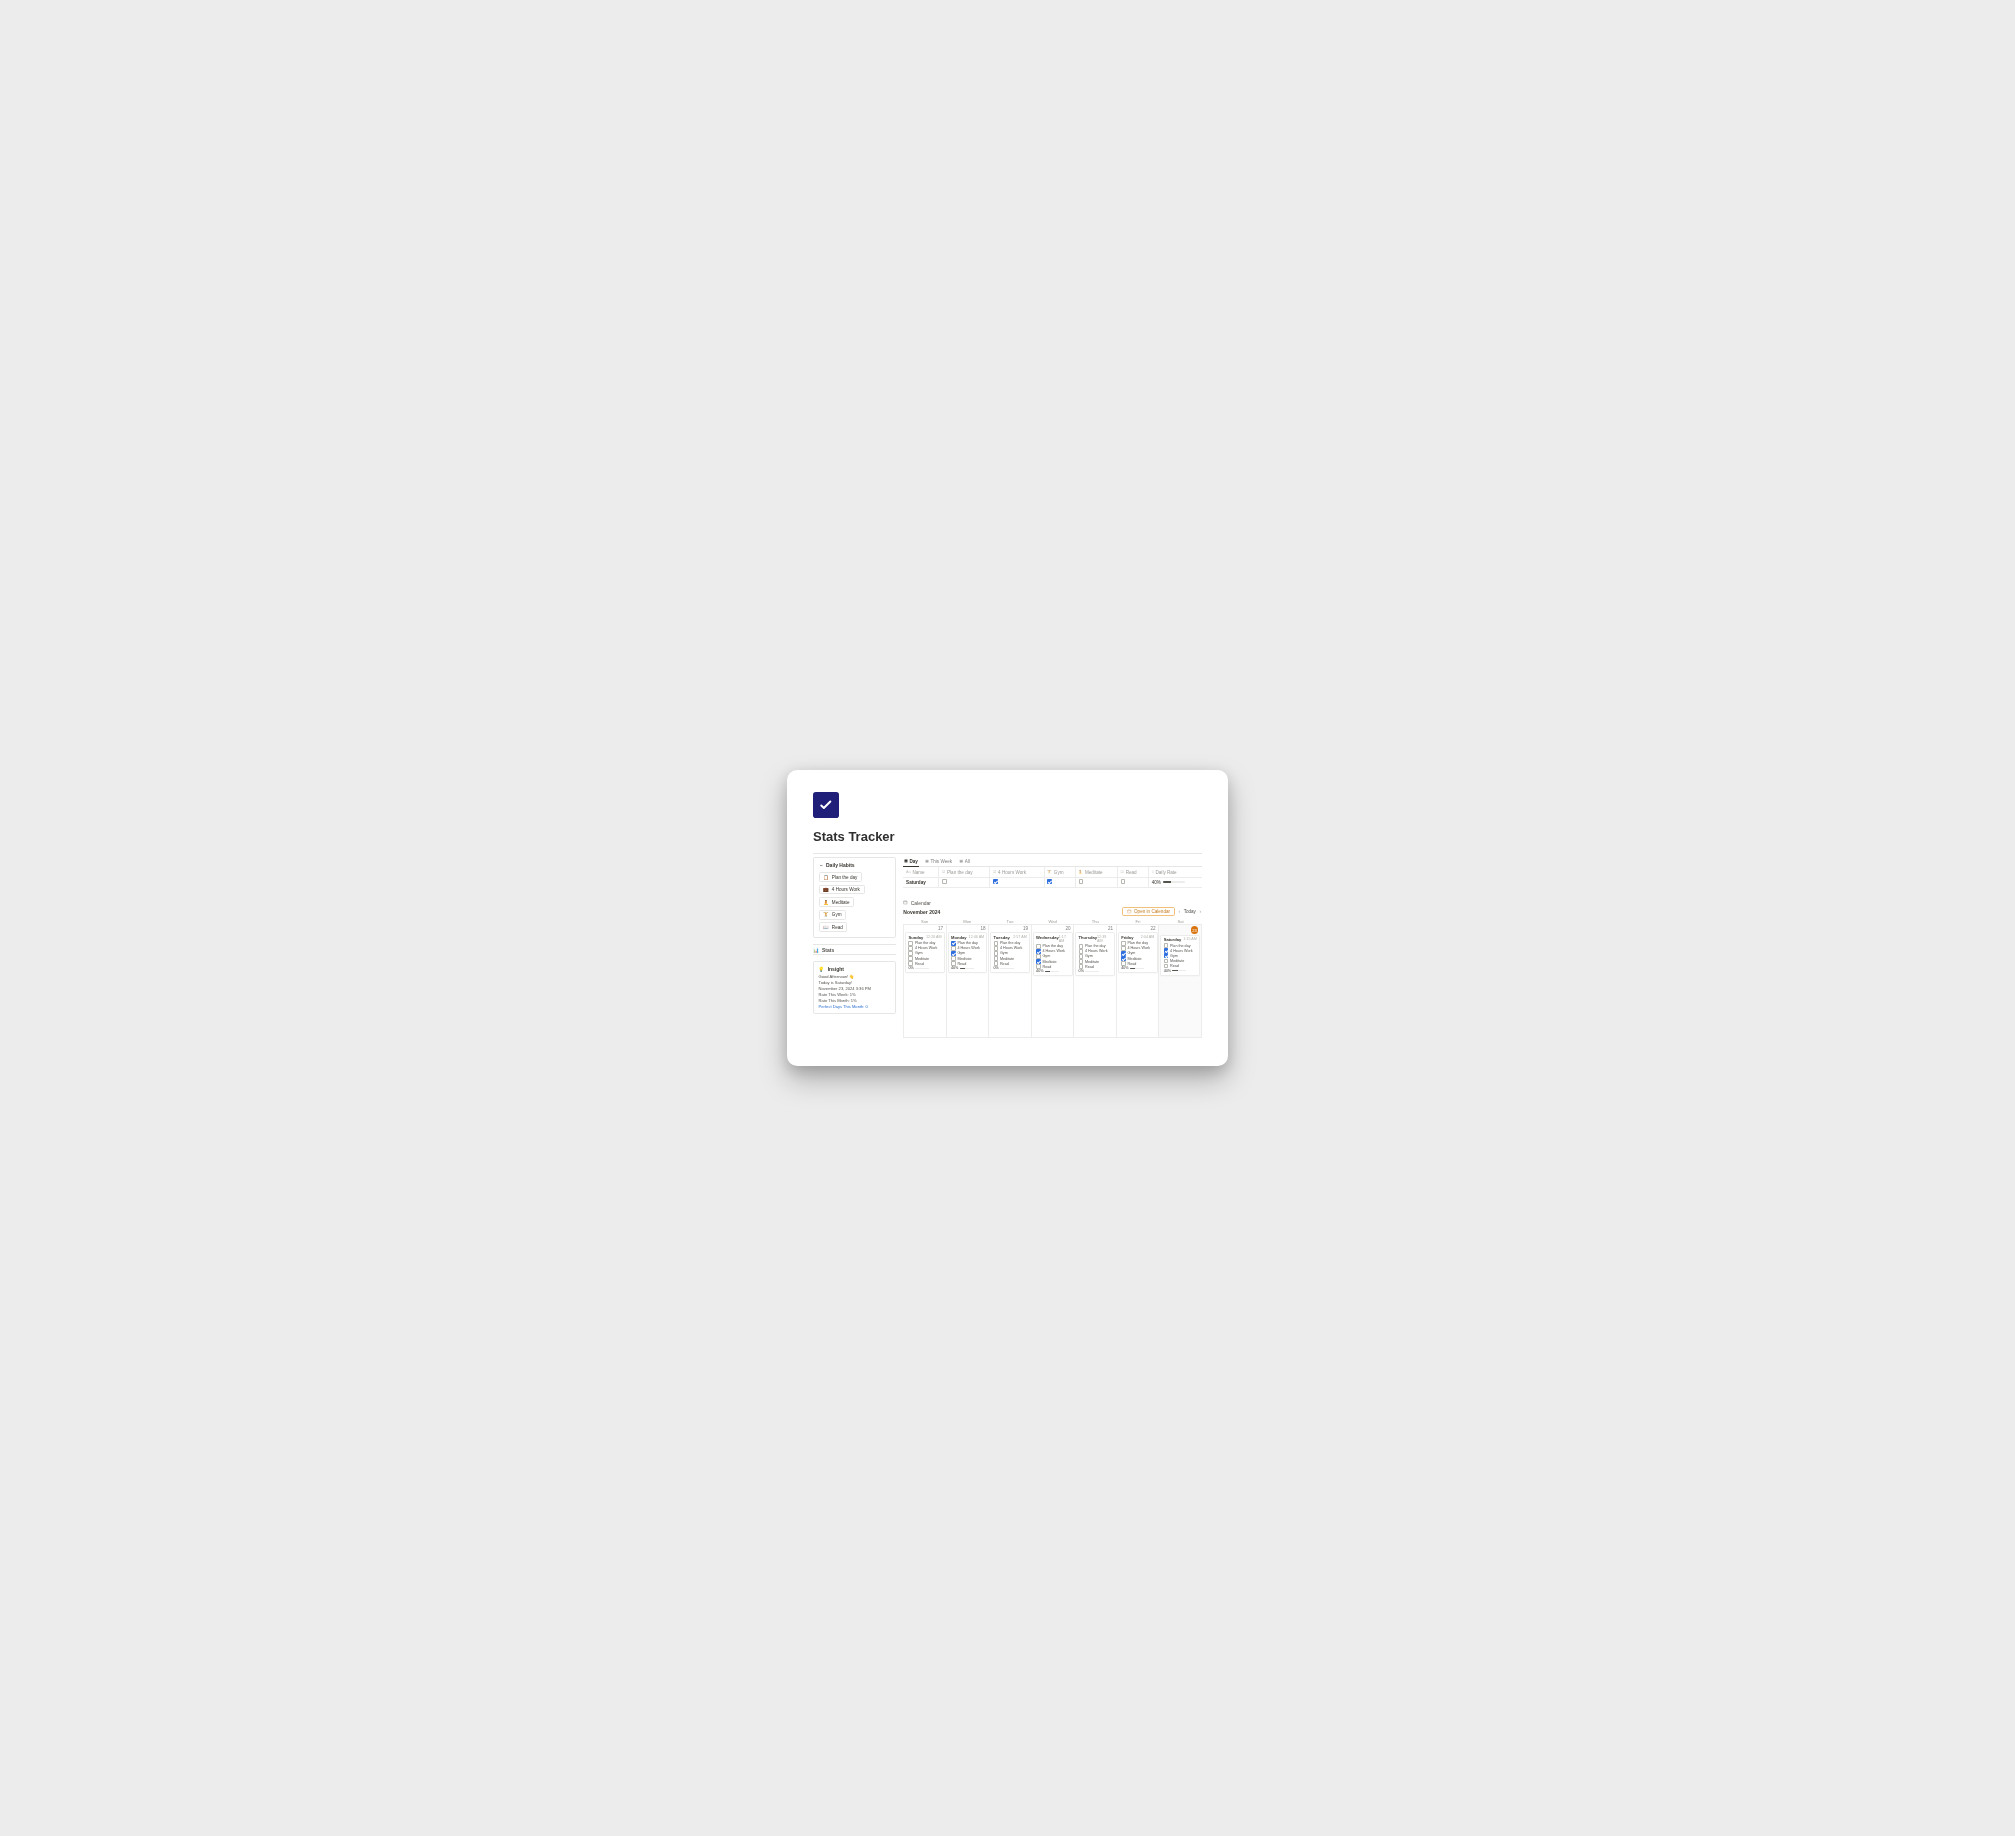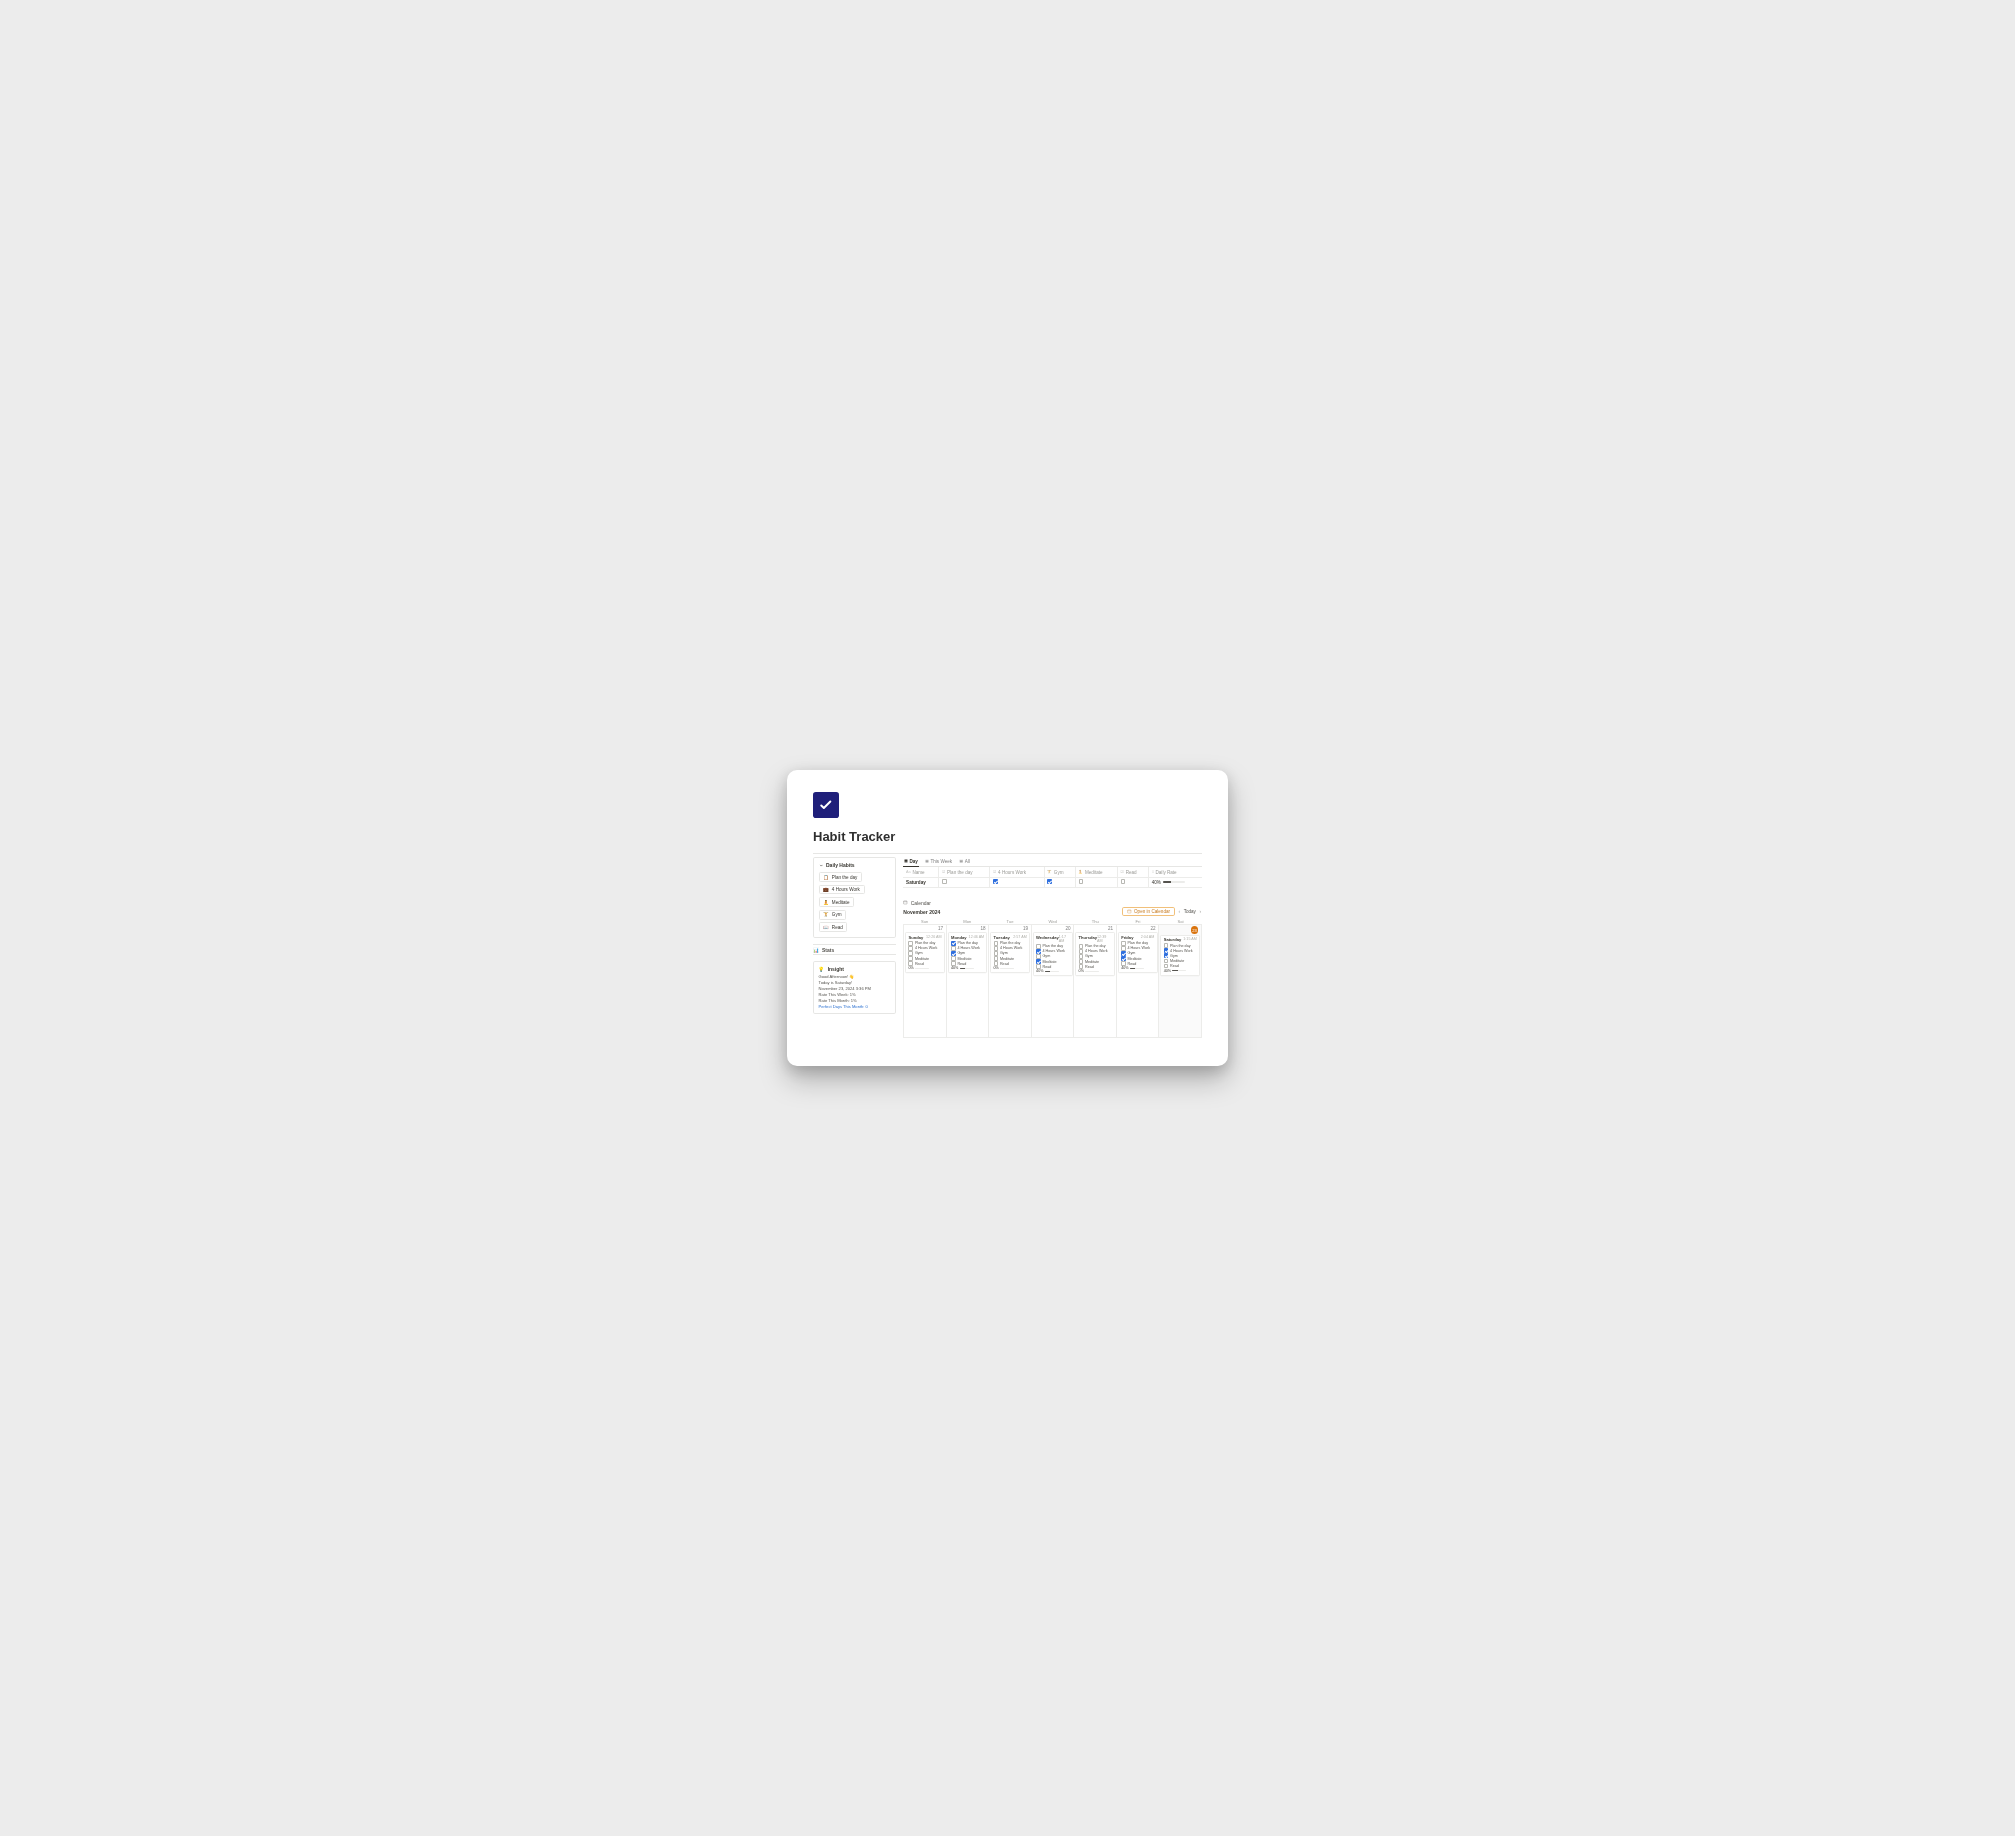--- a/index.html
+++ b/index.html
@@ -118,21 +118,21 @@
 </head>
 <body>
 
 <div class="window">
 
   <div class="page-icon">
     <svg viewBox="0 0 24 24">
         <path d="M5 13l4 4L19 7" stroke="#fff" stroke-width="3" fill="none" stroke-linecap="round" stroke-linejoin="round"></path>
       </svg>
   </div>
-  <h1 class="page-title">Habit Tracker</h1>
+  <h1 class="page-title">Stats Tracker</h1>
   <div class="hr"></div>
 
   <div class="layout">
 
     <aside class="sidebar">
       <div class="side-block">
         <div class="side-header">
           <svg class="chev" viewBox="0 0 12 12">
               <path d="M3 5l3 3 3-3" stroke="#37352f" stroke-width="1.5" fill="none"></path>
             </svg>

